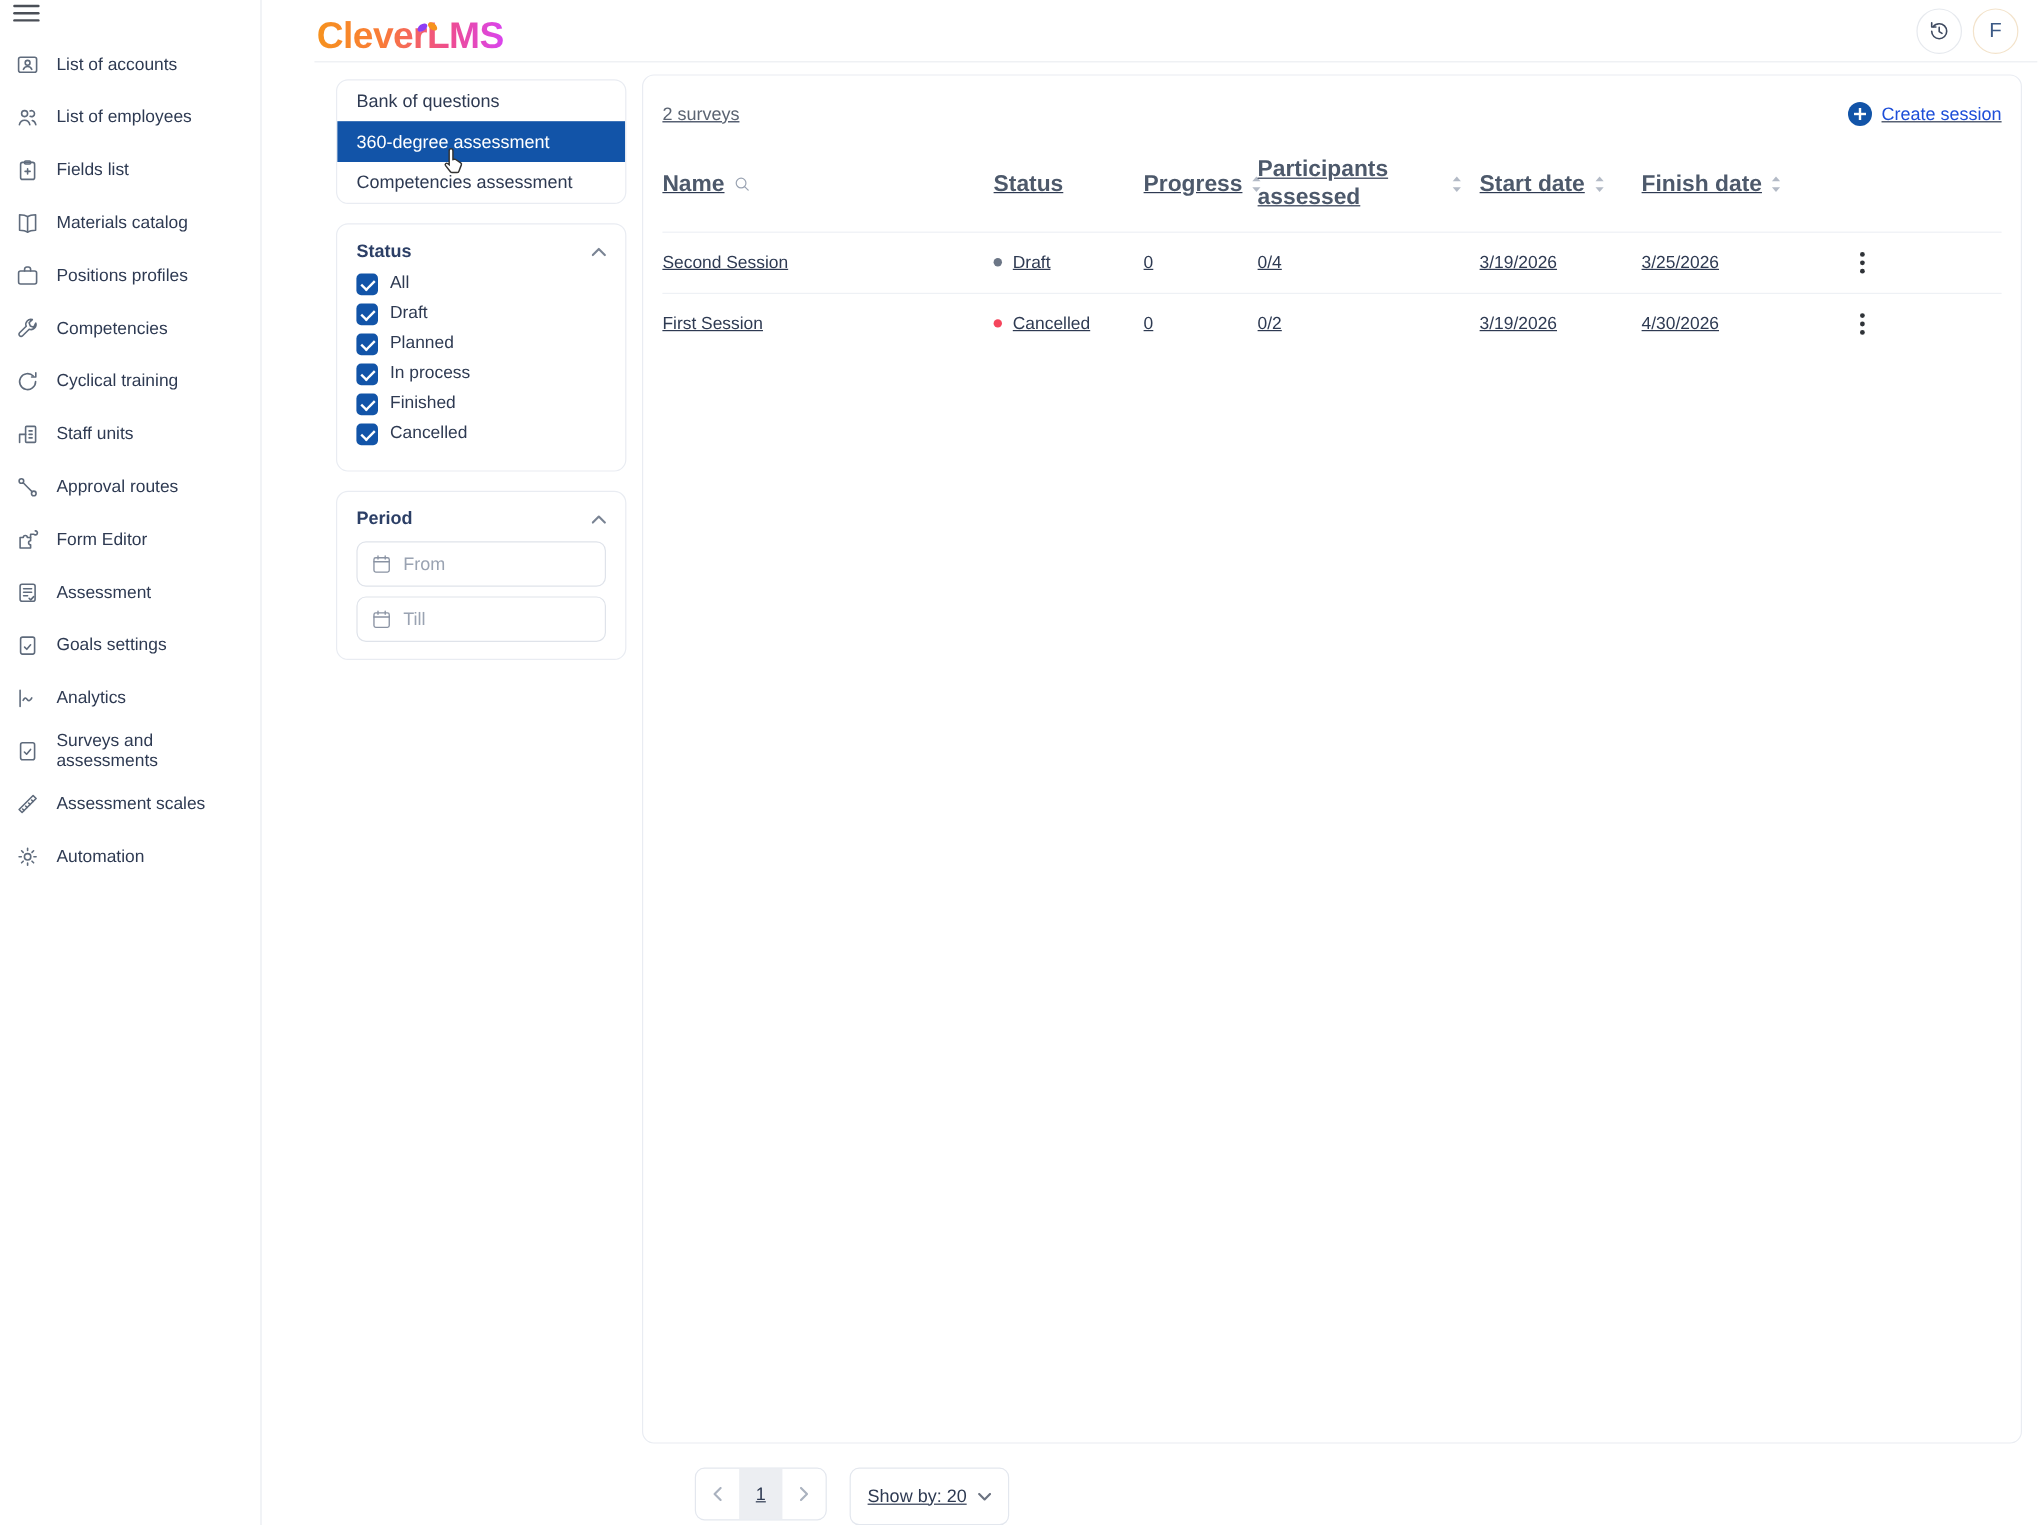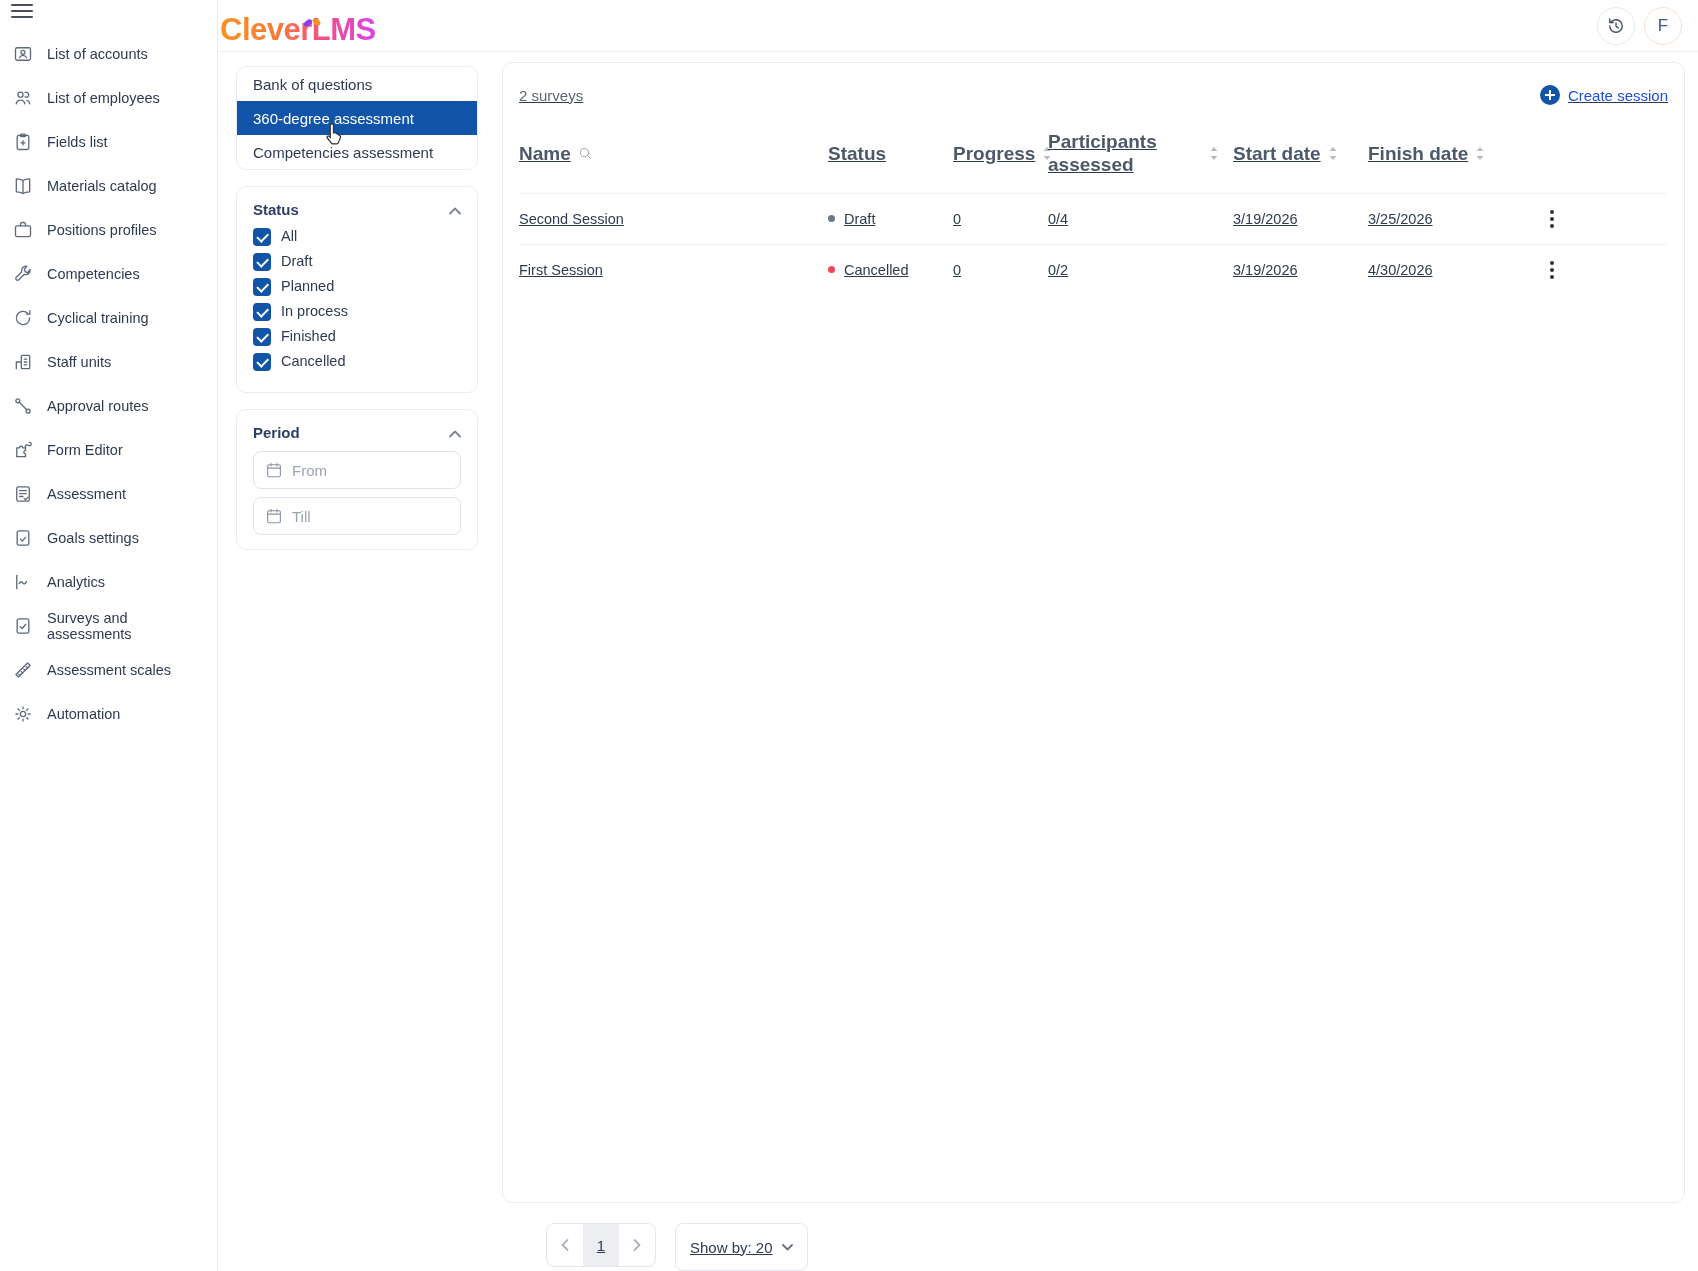--- a/index.html
+++ b/index.html
@@ -12,35 +12,35 @@
   .hamburger { width:22px; margin-left:11px; cursor:pointer; }
   .hamburger span { display:block; height:2px; background:#4a4f57; margin:4px 0; border-radius:1px; }
   .nav { margin-top:14px; }
   .nav-item { height:44px; display:flex; align-items:center; gap:13px; padding:0 12px;
     font-size:14.5px; color:#2e3a52; cursor:pointer; }
   .nicon { width:22px; height:22px; display:grid; place-items:center; color:#5f6b7c; flex-shrink:0; }
   .nicon svg { width:20px; height:20px; stroke:#5f6b7c; fill:none; stroke-width:1.6;
     stroke-linecap:round; stroke-linejoin:round; }
 
   
-  .content { flex:1; display:flex; flex-direction:column; min-width:0; }
+  .content { flex:1; display:flex; flex-direction:column; min-width:0;margin-left:44px; }
   .topbar { height:52px; flex-shrink:0; border-bottom:1px solid #eceef2; display:flex;
     align-items:center; padding-right:16px; }
   .logo { position:relative; margin-left:2px; font-size:31px; font-weight:bold; letter-spacing:-0.5px;
     background:linear-gradient(90deg,#f6921e 0%,#f97b38 35%,#ef4d8e 70%,#d944ef 100%);
     -webkit-background-clip:text; background-clip:text; color:transparent; line-height:1; padding-top:8px; }
   .logo-leaves { position:absolute; left:80px; top:-3px; }
   .topbar-right { margin-left:auto; display:flex; align-items:center; gap:9px; }
   .icon-circle { width:38px; height:38px; border-radius:50%; border:1px solid #e6e9ee;
     display:grid; place-items:center; cursor:pointer; background:#fff; }
   .icon-circle svg { stroke:#3f4a60; fill:none; stroke-width:1.6; stroke-linecap:round; stroke-linejoin:round; }
   .avatar { border-color:#f3e3cb; color:#3c5a86; font-size:17px; font-weight:500; }
 
   
-  .workspace { flex:1; display:flex; gap:24px; padding:10px 13px 0 18px; min-height:0; }
+  .workspace { flex:1; display:flex; gap:13px; padding:10px 13px 0 18px; min-height:0; }
   .card { background:#fff; border:1px solid #e9ecf2; border-radius:10px; }
 
   .filters { width:242px; flex-shrink:0; display:flex; flex-direction:column; gap:16px; }
   .tabs-card { margin-top:4px; overflow:hidden; position:relative; }
   .tab { height:34px; display:flex; align-items:center; padding:0 16px; font-size:15px; cursor:pointer; }
   .tab.active { background:#1254a8; color:#fff; }
   .hand-cursor { position:absolute; left:87px; top:55px; z-index:3; pointer-events:none; }
 
   .filter-card { padding:14px 16px 14px; }
   .filter-title-row { display:flex; justify-content:space-between; align-items:center;

